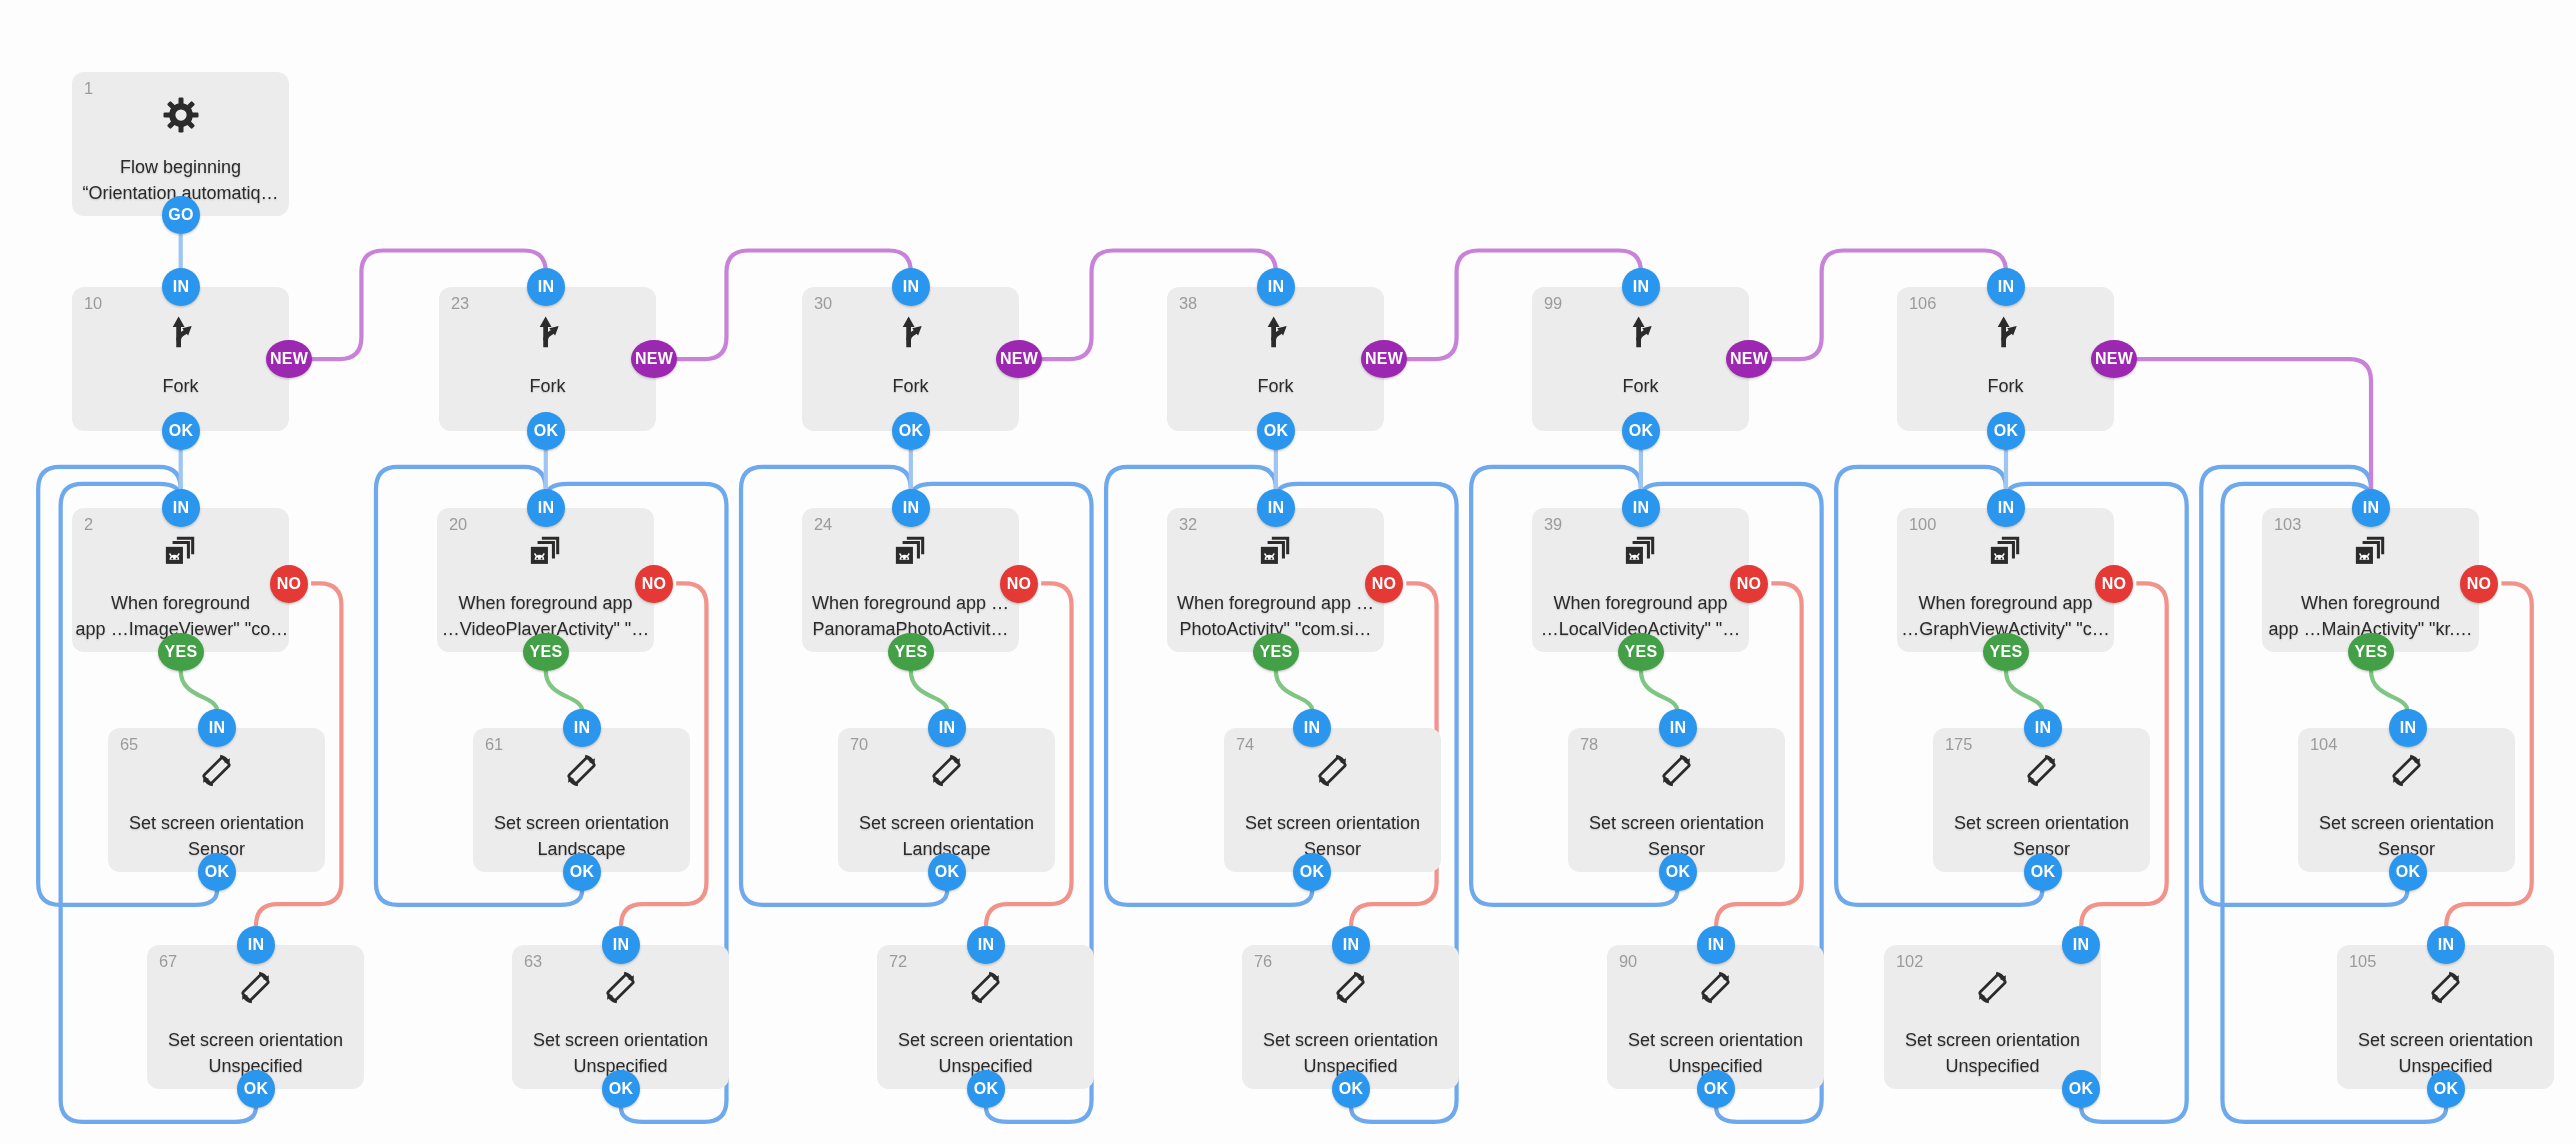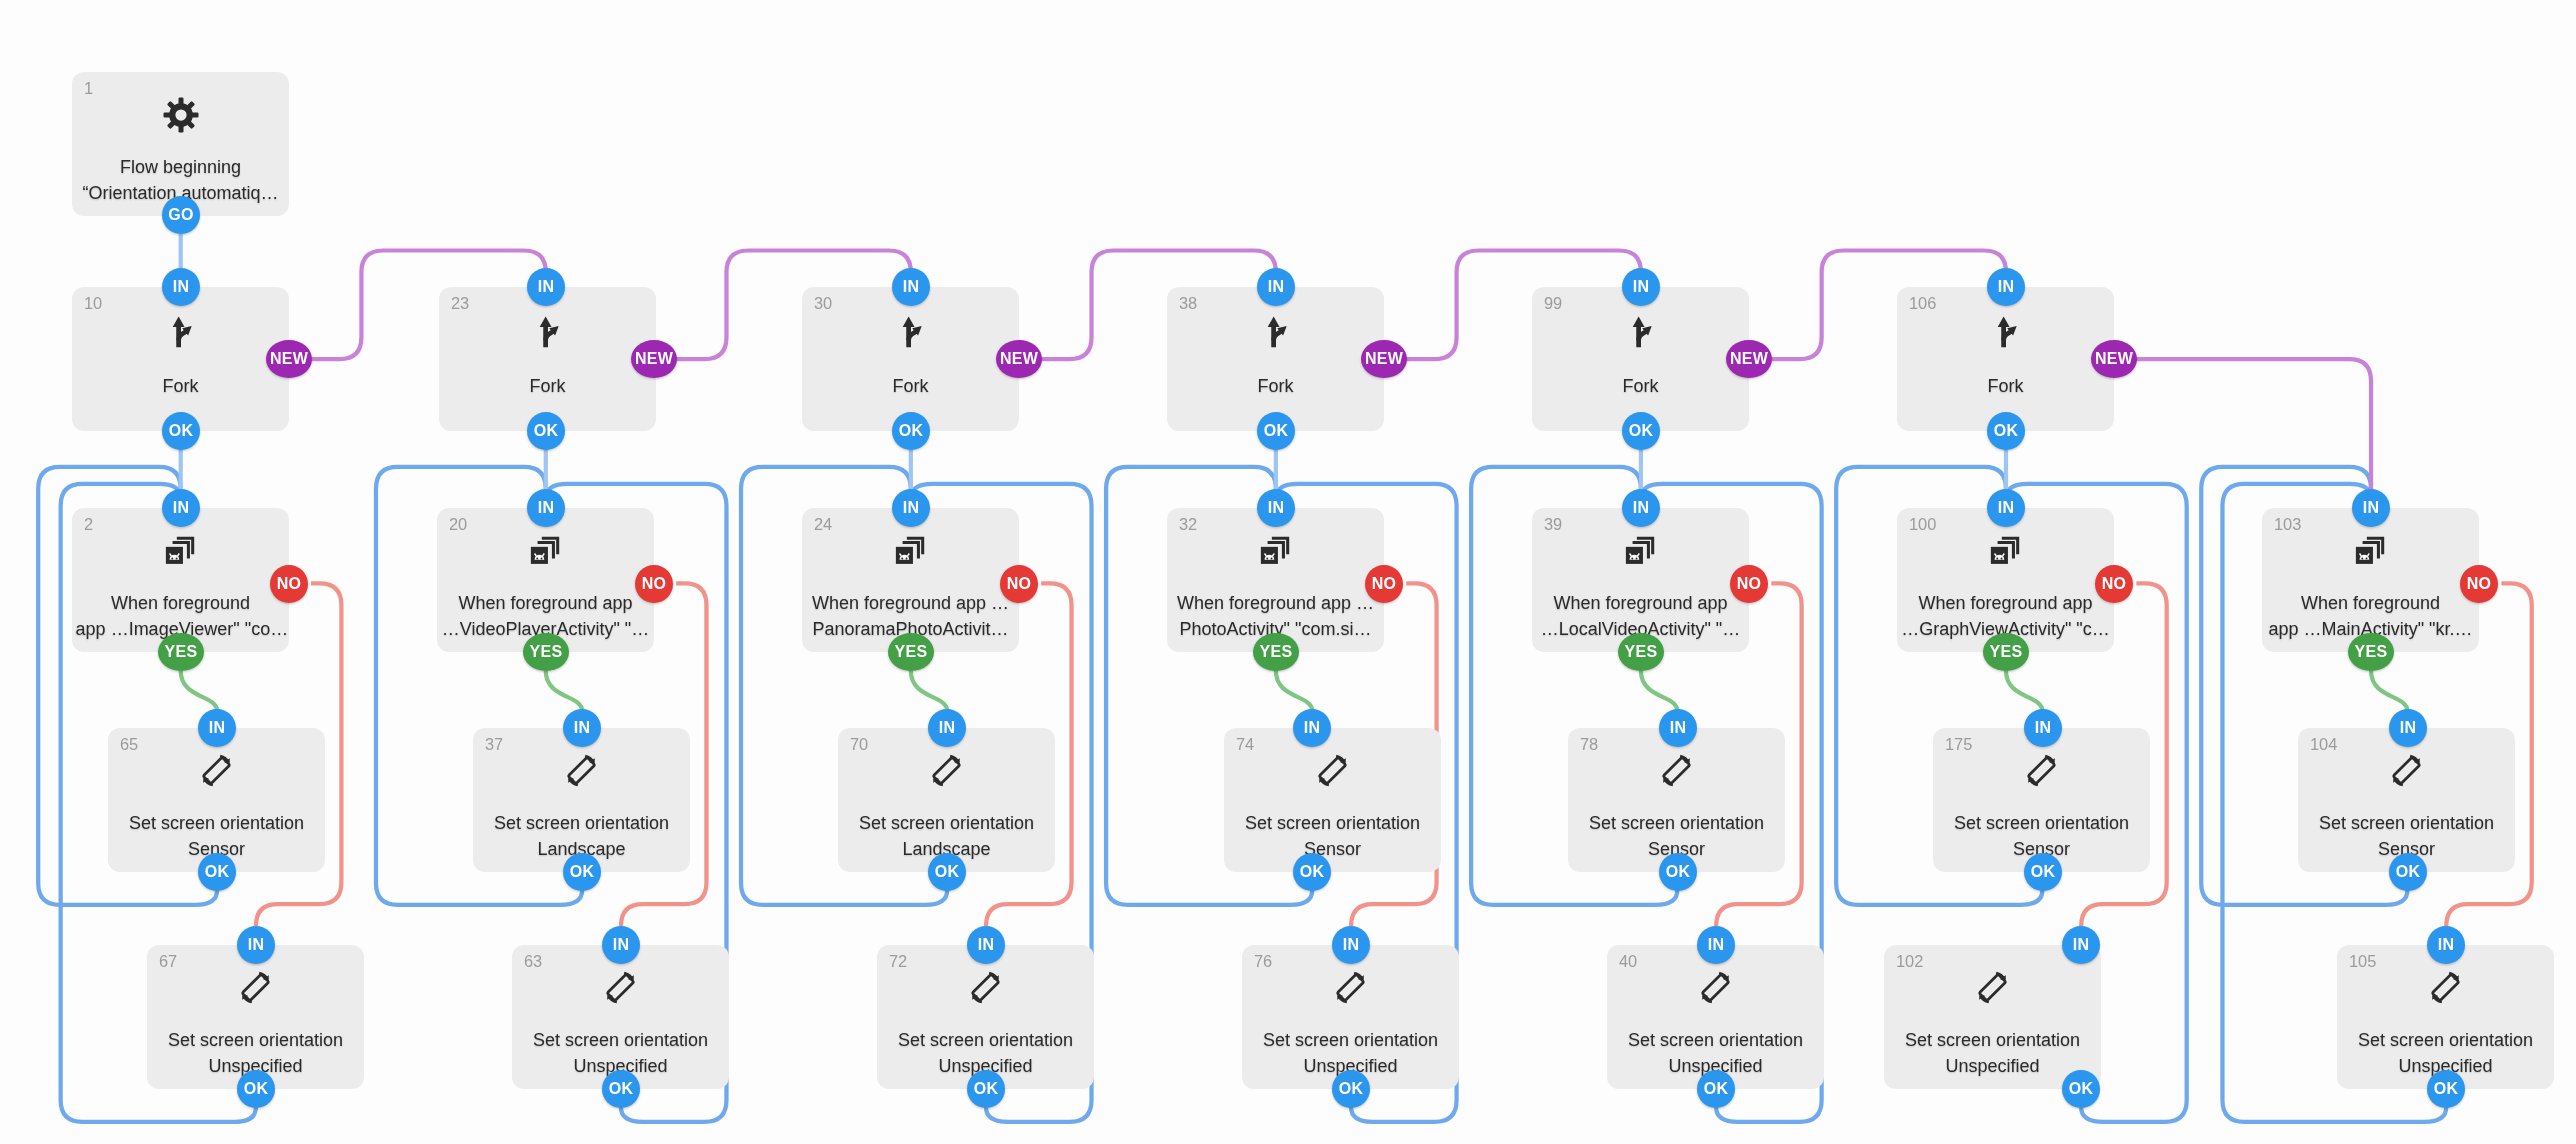--- a/index.html
+++ b/index.html
@@ -326,21 +326,21 @@
           </g>
           <path d="M38 8 a19 19 0 0 1 14 11" fill="none" stroke="#2b2b2b" stroke-width="4"></path>
           <path d="M54 12 l-1 10 -9 -4 Z" fill="#2b2b2b"></path>
           <path d="M26 56 a19 19 0 0 1 -14 -11" fill="none" stroke="#2b2b2b" stroke-width="4"></path>
           <path d="M10 52 l1 -10 9 4 Z" fill="#2b2b2b"></path>
         </svg>
       </span>
   <span class="lbl"><span>Set screen orientation</span><br><span>Sensor</span></span>
 </div>
 <div class="node" style="left:473px;top:728px">
-  <span class="num">37</span>
+  <span class="num">61</span>
   <span class="icon">
         <svg width="39" height="39" viewBox="0 0 64 64">
           <g transform="rotate(45 32 32)">
             <rect x="23" y="10" width="18" height="44" rx="3" fill="none" stroke="#2b2b2b" stroke-width="4.5"></rect>
           </g>
           <path d="M38 8 a19 19 0 0 1 14 11" fill="none" stroke="#2b2b2b" stroke-width="4"></path>
           <path d="M54 12 l-1 10 -9 -4 Z" fill="#2b2b2b"></path>
           <path d="M26 56 a19 19 0 0 1 -14 -11" fill="none" stroke="#2b2b2b" stroke-width="4"></path>
           <path d="M10 52 l1 -10 9 4 Z" fill="#2b2b2b"></path>
         </svg>
@@ -477,21 +477,21 @@
           </g>
           <path d="M38 8 a19 19 0 0 1 14 11" fill="none" stroke="#2b2b2b" stroke-width="4"></path>
           <path d="M54 12 l-1 10 -9 -4 Z" fill="#2b2b2b"></path>
           <path d="M26 56 a19 19 0 0 1 -14 -11" fill="none" stroke="#2b2b2b" stroke-width="4"></path>
           <path d="M10 52 l1 -10 9 4 Z" fill="#2b2b2b"></path>
         </svg>
       </span>
   <span class="lbl"><span>Set screen orientation</span><br><span>Unspecified</span></span>
 </div>
 <div class="node" style="left:1607px;top:945px">
-  <span class="num">40</span>
+  <span class="num">90</span>
   <span class="icon">
         <svg width="39" height="39" viewBox="0 0 64 64">
           <g transform="rotate(45 32 32)">
             <rect x="23" y="10" width="18" height="44" rx="3" fill="none" stroke="#2b2b2b" stroke-width="4.5"></rect>
           </g>
           <path d="M38 8 a19 19 0 0 1 14 11" fill="none" stroke="#2b2b2b" stroke-width="4"></path>
           <path d="M54 12 l-1 10 -9 -4 Z" fill="#2b2b2b"></path>
           <path d="M26 56 a19 19 0 0 1 -14 -11" fill="none" stroke="#2b2b2b" stroke-width="4"></path>
           <path d="M10 52 l1 -10 9 4 Z" fill="#2b2b2b"></path>
         </svg>

